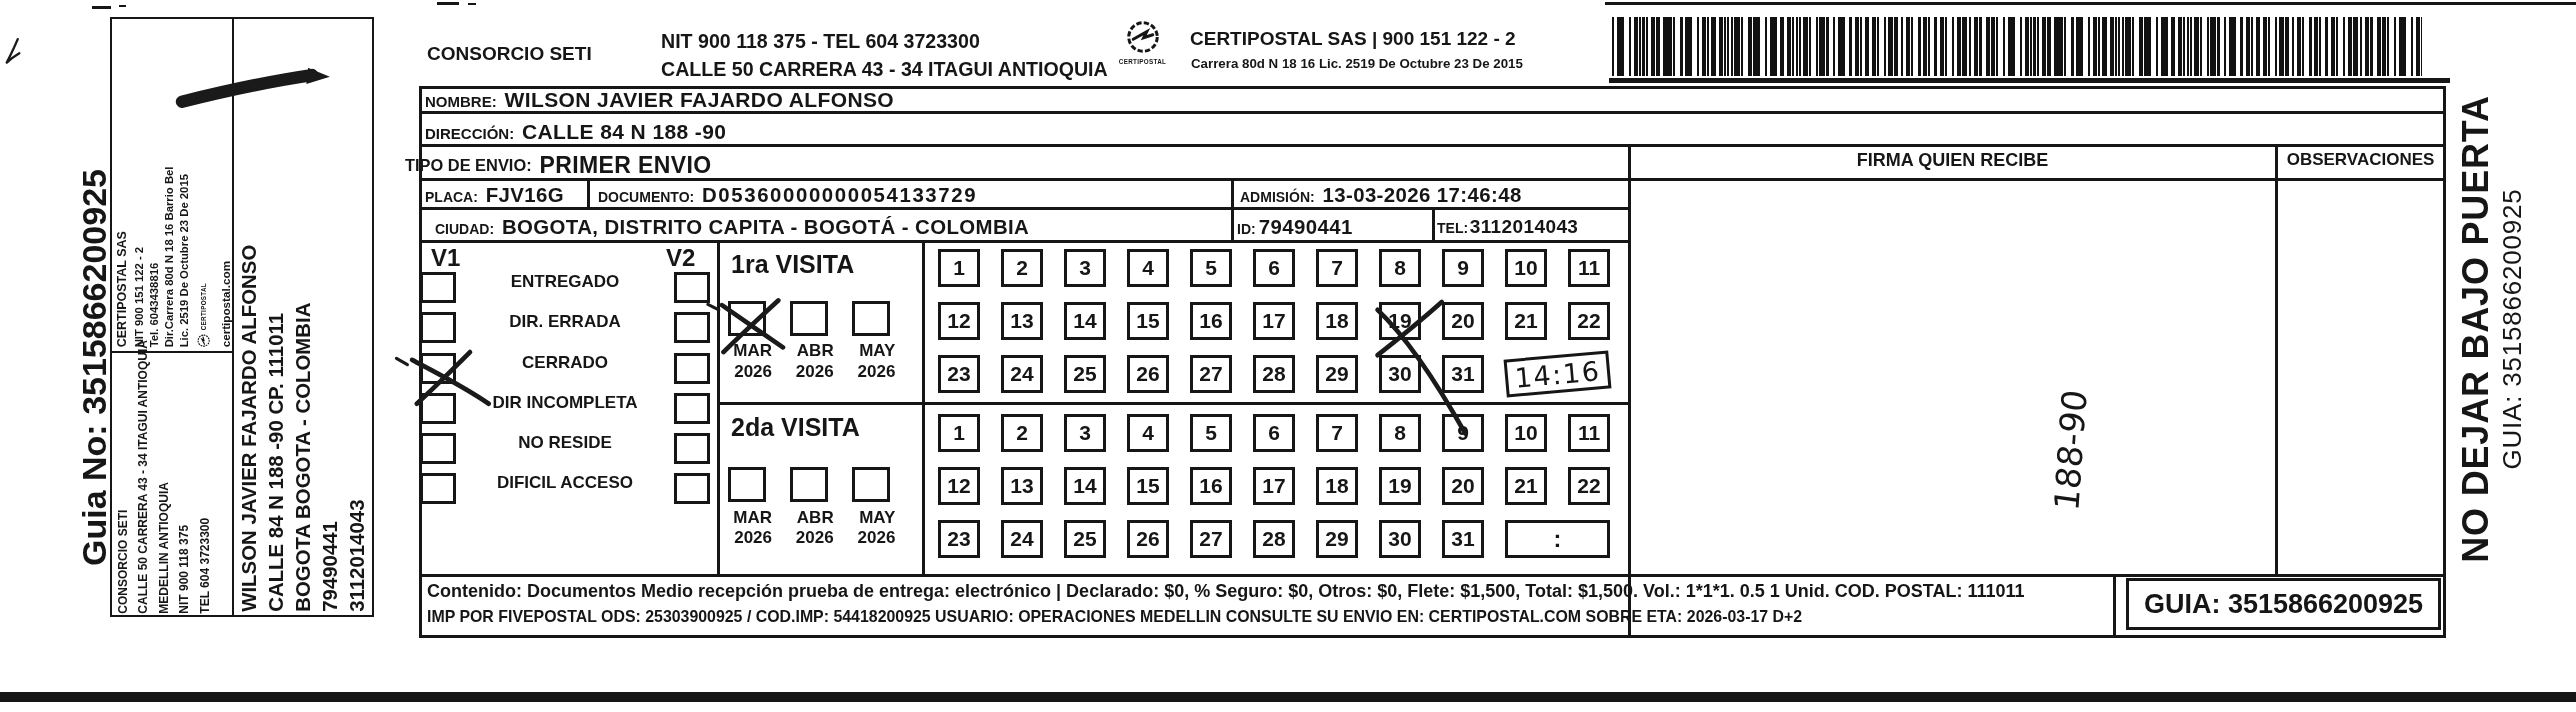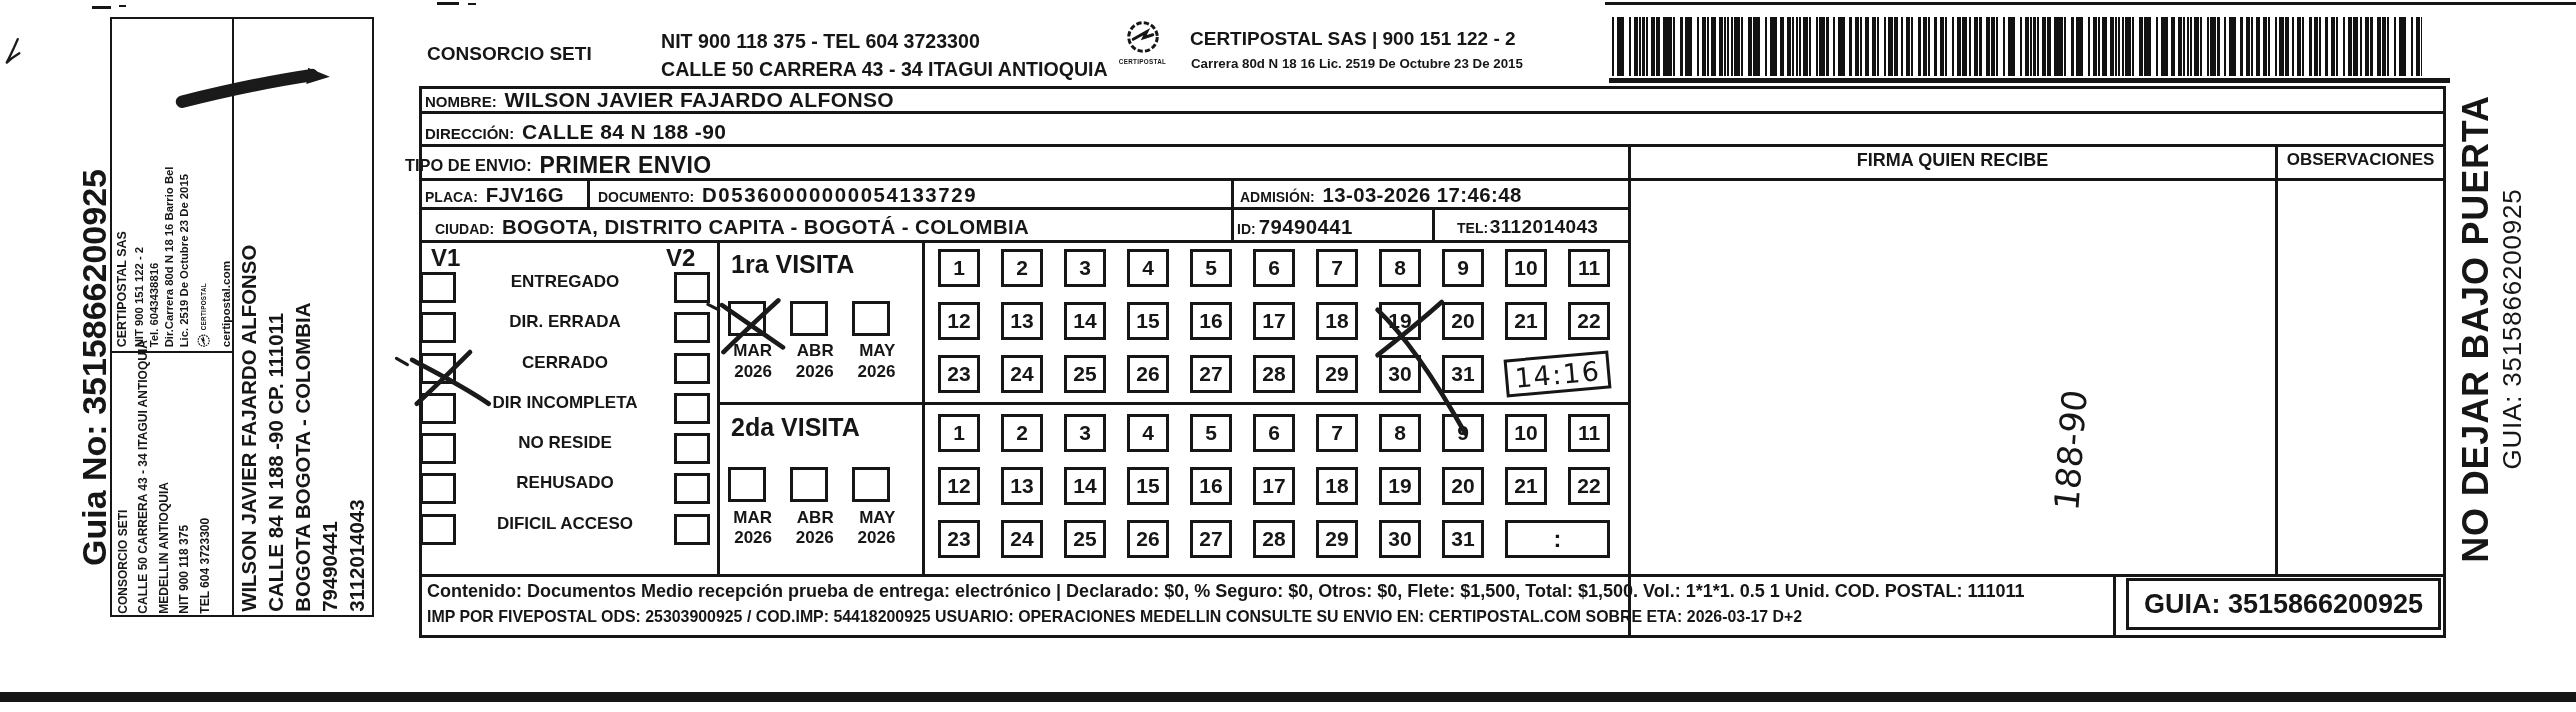--- a/index.html
+++ b/index.html
@@ -157,21 +157,21 @@
   </div>
   <div class="cell" style="left:435px;top:216px;">
     <span class="lbl" style="font-size:14px;">CIUDAD:</span>
     <span class="val" style="font-size:20.4px;">BOGOTA, DISTRITO CAPITA - BOGOTÁ - COLOMBIA</span>
   </div>
   <div class="cell" style="left:1237px;top:216px;gap:3.1px;">
     <span class="lbl" style="font-size:14px;">ID:</span>
     <span class="val" style="font-size:20.4px;">79490441</span>
   </div>
   <div class="cell" style="left:1437px;top:216px;gap:1.6px;">
-    <span class="lbl" style="font-size:14px;margin-left:20px;">TEL:</span>
+    <span class="lbl" style="font-size:14px;">TEL:</span>
     <span class="val" style="font-size:19px;">3112014043</span>
   </div>
 
   <div class="vh" style="left:431px;top:244px;">V1</div>
   <div class="vh" style="left:666px;top:244px;">V2</div>
   <div id="status-rows">
       <div class="status-row">
         <span class="chk"></span>
         <span class="status-label">ENTREGADO</span>
         <span class="chk"></span>
@@ -187,25 +187,20 @@
         <span class="chk"></span>
       </div>
       <div class="status-row">
         <span class="chk"></span>
         <span class="status-label">DIR INCOMPLETA</span>
         <span class="chk"></span>
       </div>
       <div class="status-row">
         <span class="chk"></span>
         <span class="status-label">NO RESIDE</span>
-        <span class="chk"></span>
-      </div>
-      <div class="status-row">
-        <span class="chk"></span>
-        <span class="status-label">REHUSADO</span>
         <span class="chk"></span>
       </div>
       <div class="status-row">
         <span class="chk"></span>
         <span class="status-label">DIFICIL ACCESO</span>
         <span class="chk"></span>
       </div>
     </div>
 
   <div class="visit-title" style="left:731px;top:250px;">1ra VISITA</div>

